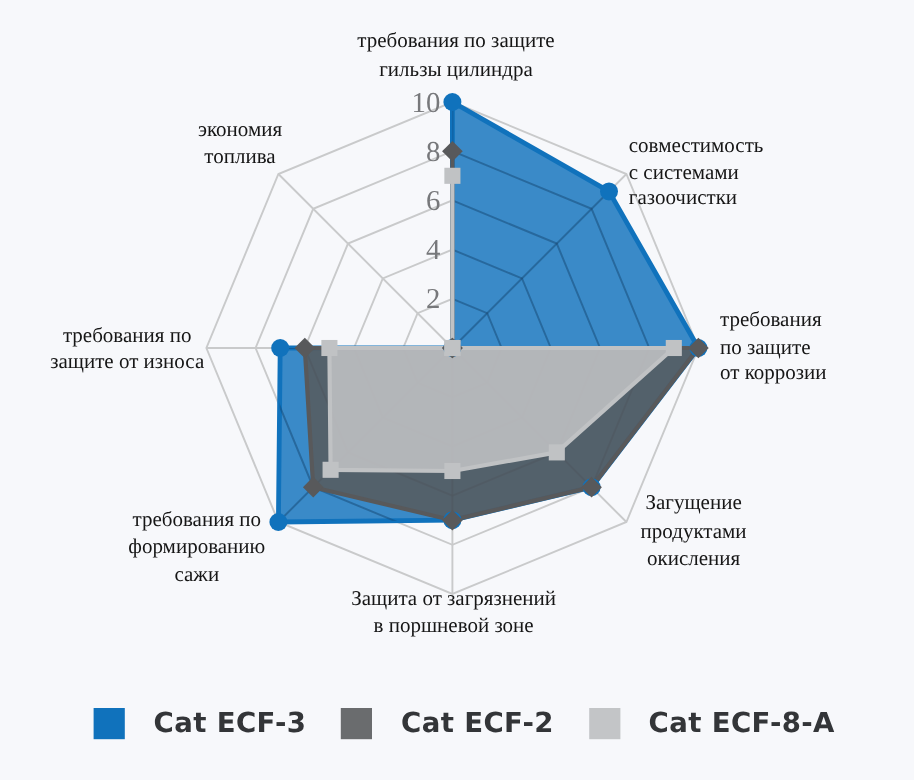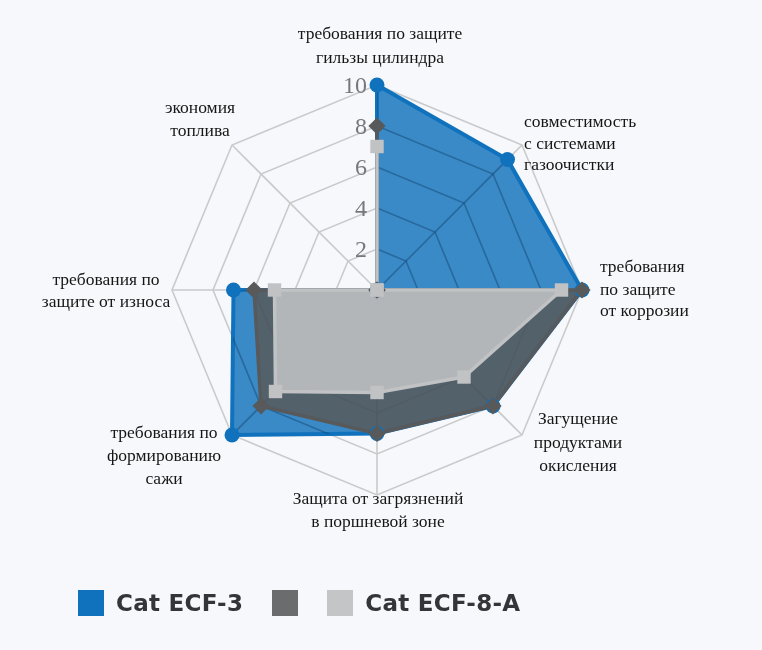--- a/index.html
+++ b/index.html
@@ -12,21 +12,21 @@
     font-family:"Liberation Serif", serif;
   }
   #radar-svg{position:absolute;left:0;top:0;display:block;}
   svg text{font-family:"Liberation Serif", serif;}
   .tick-label{fill:#77787B;font-size:24px;}
   .axis-label{fill:#161616;font-size:17.5px;}
   .legend{
     position:absolute;left:78px;top:590px;
     display:flex;align-items:center;gap:29px;
   }
-  .legend-item{display:flex;align-items:center;gap:12px;}
+  .legend-item{display:flex;align-items:center;gap:24px;}
   .legend-swatch{width:26px;height:26px;display:inline-block;flex:none;}
   .legend-label{
     font-family:"DejaVu Sans","Liberation Sans",sans-serif;
     font-weight:bold;font-size:23px;color:#333538;letter-spacing:0.3px;
     white-space:nowrap;
   }
 </style>
 </head>
 <body>
 
@@ -120,20 +120,21 @@
       </g>
     </svg>
 
   <div class="legend">
     <div class="legend-item">
       <span class="legend-swatch" style="background: rgb(16, 114, 188);"></span>
       <span class="legend-label">Cat ECF-3</span>
     </div>
     <div class="legend-item">
       <span class="legend-swatch" style="background: rgb(106, 108, 110);"></span>
+      <span class="legend-label">Cat ECF-2</span>
     </div>
     <div class="legend-item">
       <span class="legend-swatch" style="background: rgb(195, 197, 199);"></span>
       <span class="legend-label">Cat ECF-8-A</span>
     </div>
   </div>
 
 </div>
 
 </body></html>

